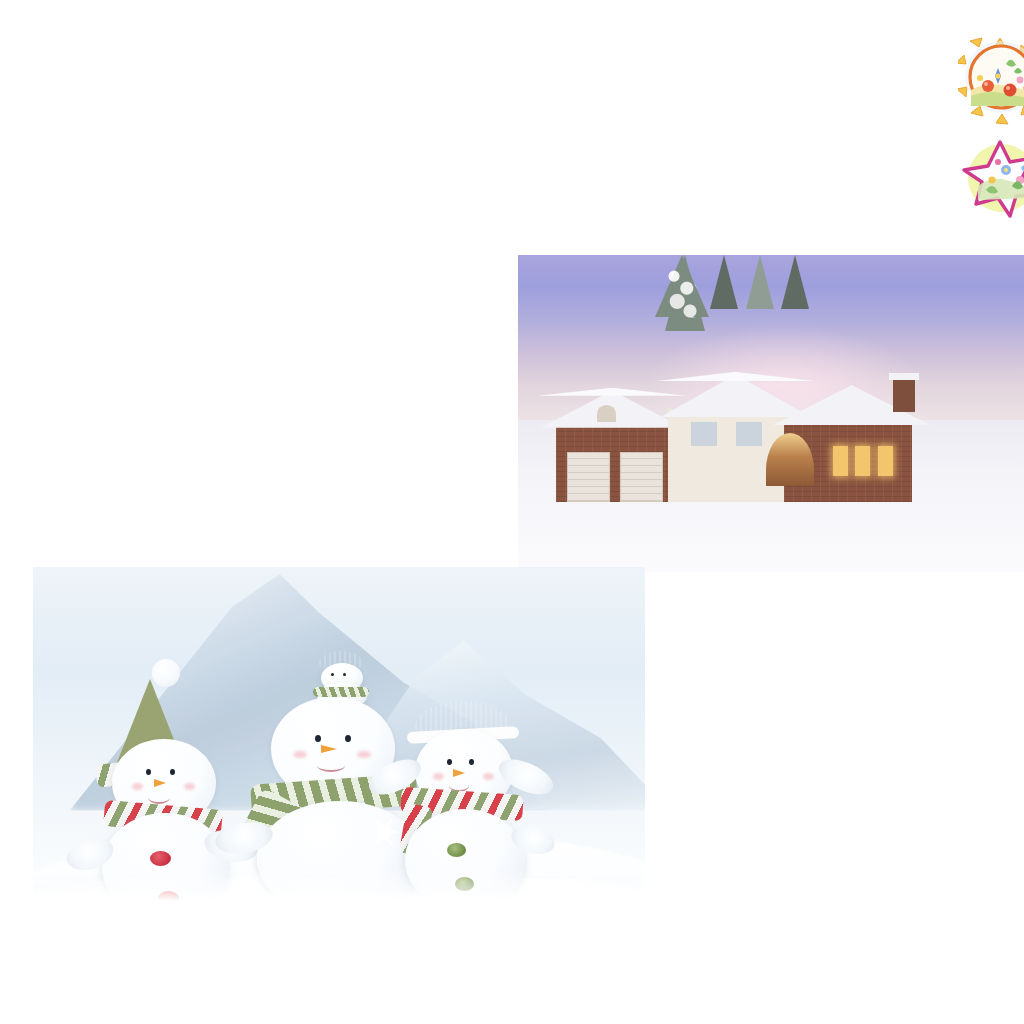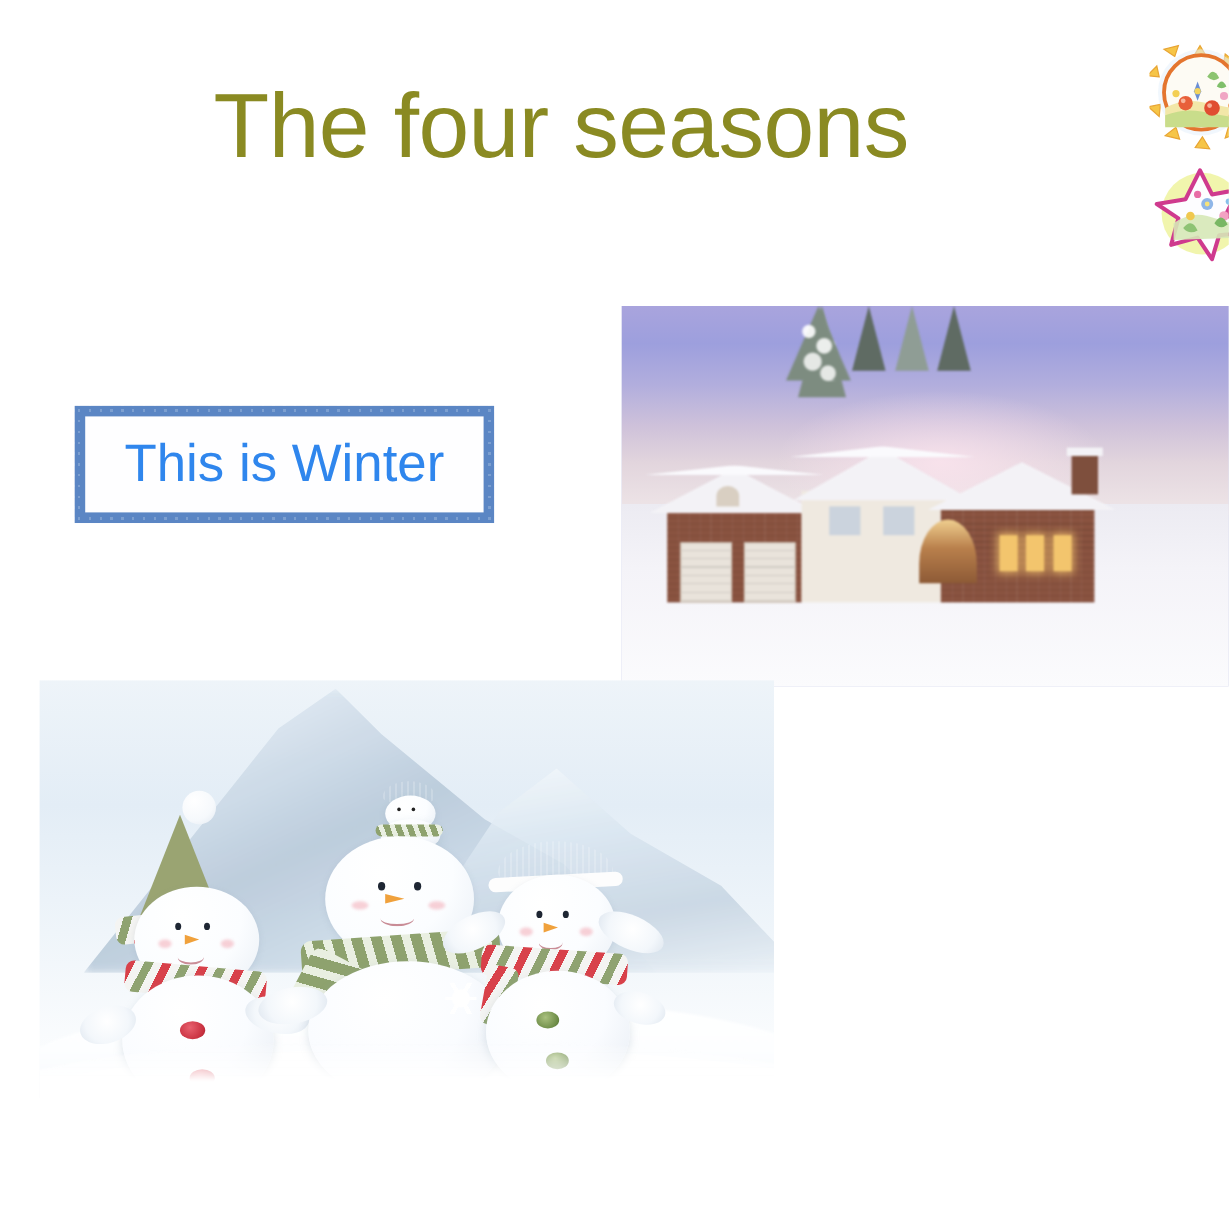--- a/index.html
+++ b/index.html
@@ -378,21 +378,20 @@
   }
 
   
   .nosel { user-select: none; }
 </style>
 </head>
 <body>
 
 <div class="slide">
 
-  <div class="slide-title nosel">The four seasons</div>
 
   <div class="clip-wrap">
 
     <svg class="clip-sun" viewBox="0 0 84 96">
       <g>
 
         <g fill="#f6c547" stroke="#e8a535" stroke-width="1">
           <path d="M42 4 l6 10 -12 0 z"></path>
           <path d="M63 11 l9 7 -11 5 z"></path>
           <path d="M76 29 l10 3 -9 8 z"></path>
@@ -435,25 +434,20 @@
         <circle cx="62" cy="44" r="4" fill="#f2a2c2"></circle>
         <circle cx="34" cy="44" r="3.6" fill="#f0c84f"></circle>
         <path d="M54 50 q6 -10 11 1 q-6 5 -11 -1 z" fill="#79b764"></path>
         <path d="M28 54 q7 -9 12 2 q-7 4 -12 -2 z" fill="#8ec374"></path>
         <circle cx="40" cy="26" r="3" fill="#e86ea6"></circle>
         <circle cx="66" cy="32" r="2.6" fill="#87c0ea"></circle>
       </g>
     </svg>
   </div>
 
-  <div class="winter-box">
-    <div class="winter-box-inner"></div>
-    <div class="winter-box-border"></div>
-    <div class="winter-text nosel">This is Winter</div>
-  </div>
 
   <div class="photo-house">
     <div class="house-sky"></div>
     <div class="house-sky-glow"></div>
 
     <div class="photo-blur">
       <div class="tree-bare" style="left:5%;  height:40%;"></div>
       <div class="tree-bare" style="left:11%; height:34%;"></div>
       <div class="tree-bare" style="left:72%; height:44%;"></div>
       <div class="tree-bare" style="left:80%; height:38%;"></div>

